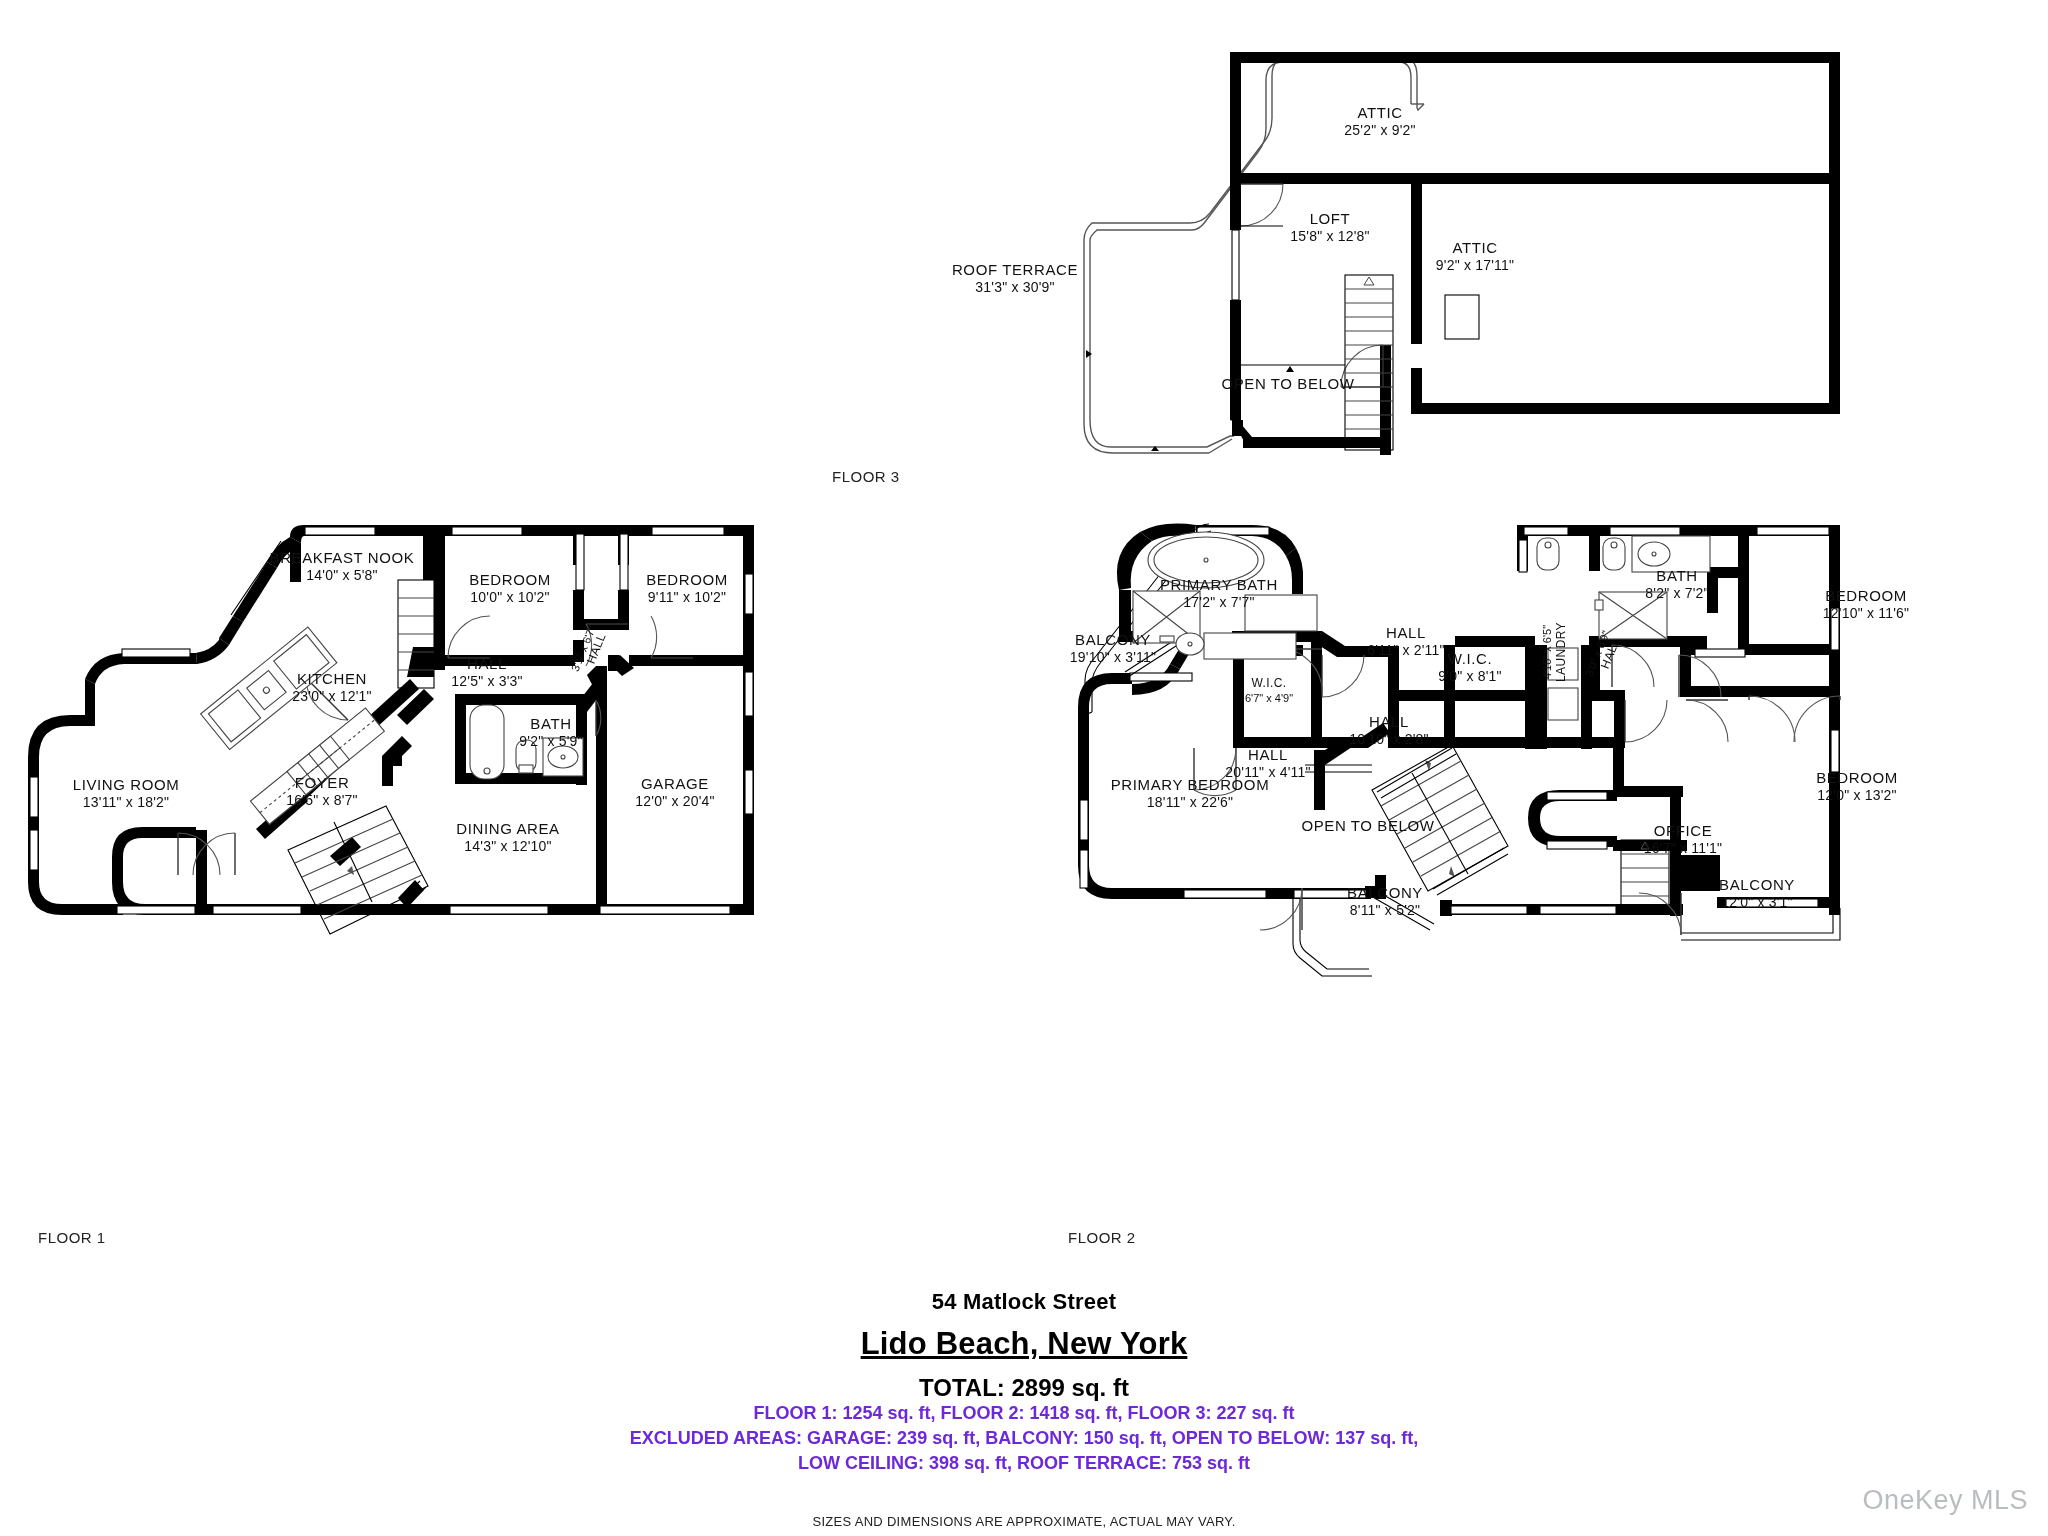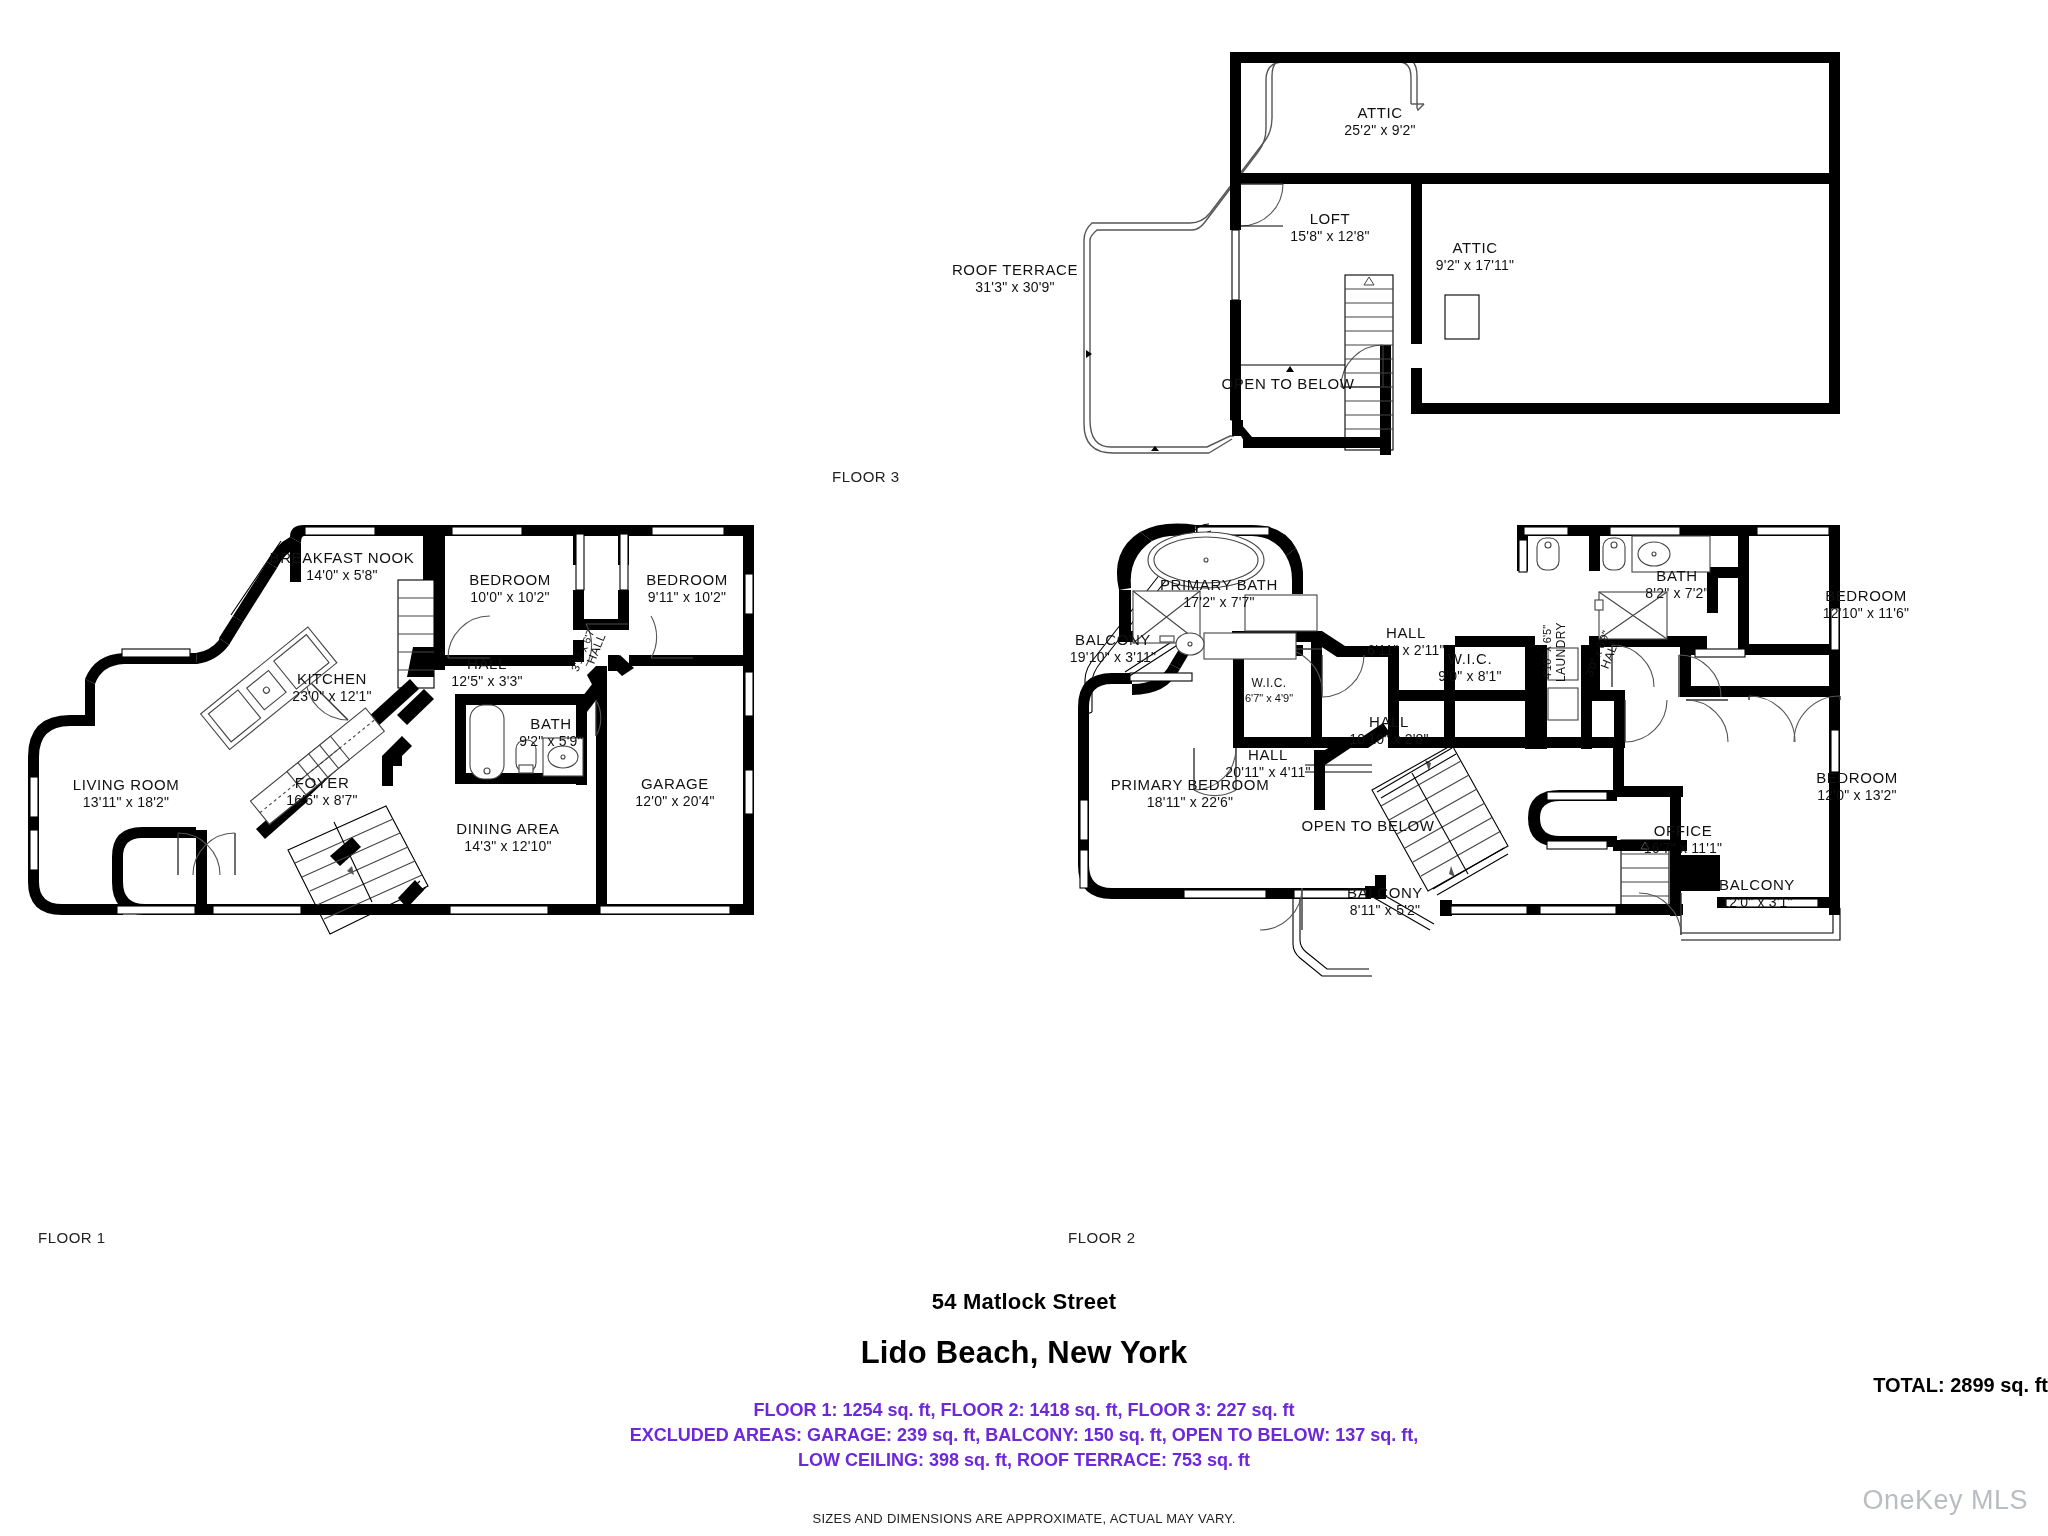--- a/index.html
+++ b/index.html
@@ -79,30 +79,30 @@
     line-height: 38px;
     color: #000;
   }
   #caption .addr2 {
     font-family: "Liberation Sans", sans-serif;
     font-size: 31px;
     font-weight: bold;
     letter-spacing: 0.2px;
     line-height: 38px;
     color: #000;
-    margin-top: 13px;
+    margin-top: 4px;
+    text-decoration: underline;
   }
   #caption .total {
     font-family: "Liberation Sans", sans-serif;
-    font-size: 20px;
+    font-size: 24px;
     font-weight: bold;
-    margin-top: 0;
+    margin-top: 12px;
     line-height: 26px;
     color: #000;
-    text-align: right;
   }
   #caption .areas {
     font-family: "Liberation Sans", sans-serif;
     font-size: 18px;
     line-height: 25px;
     color: #6d28d9;
     font-weight: bold;
   }
   #caption .disclaimer {
     font-family: "Liberation Sans", sans-serif;

